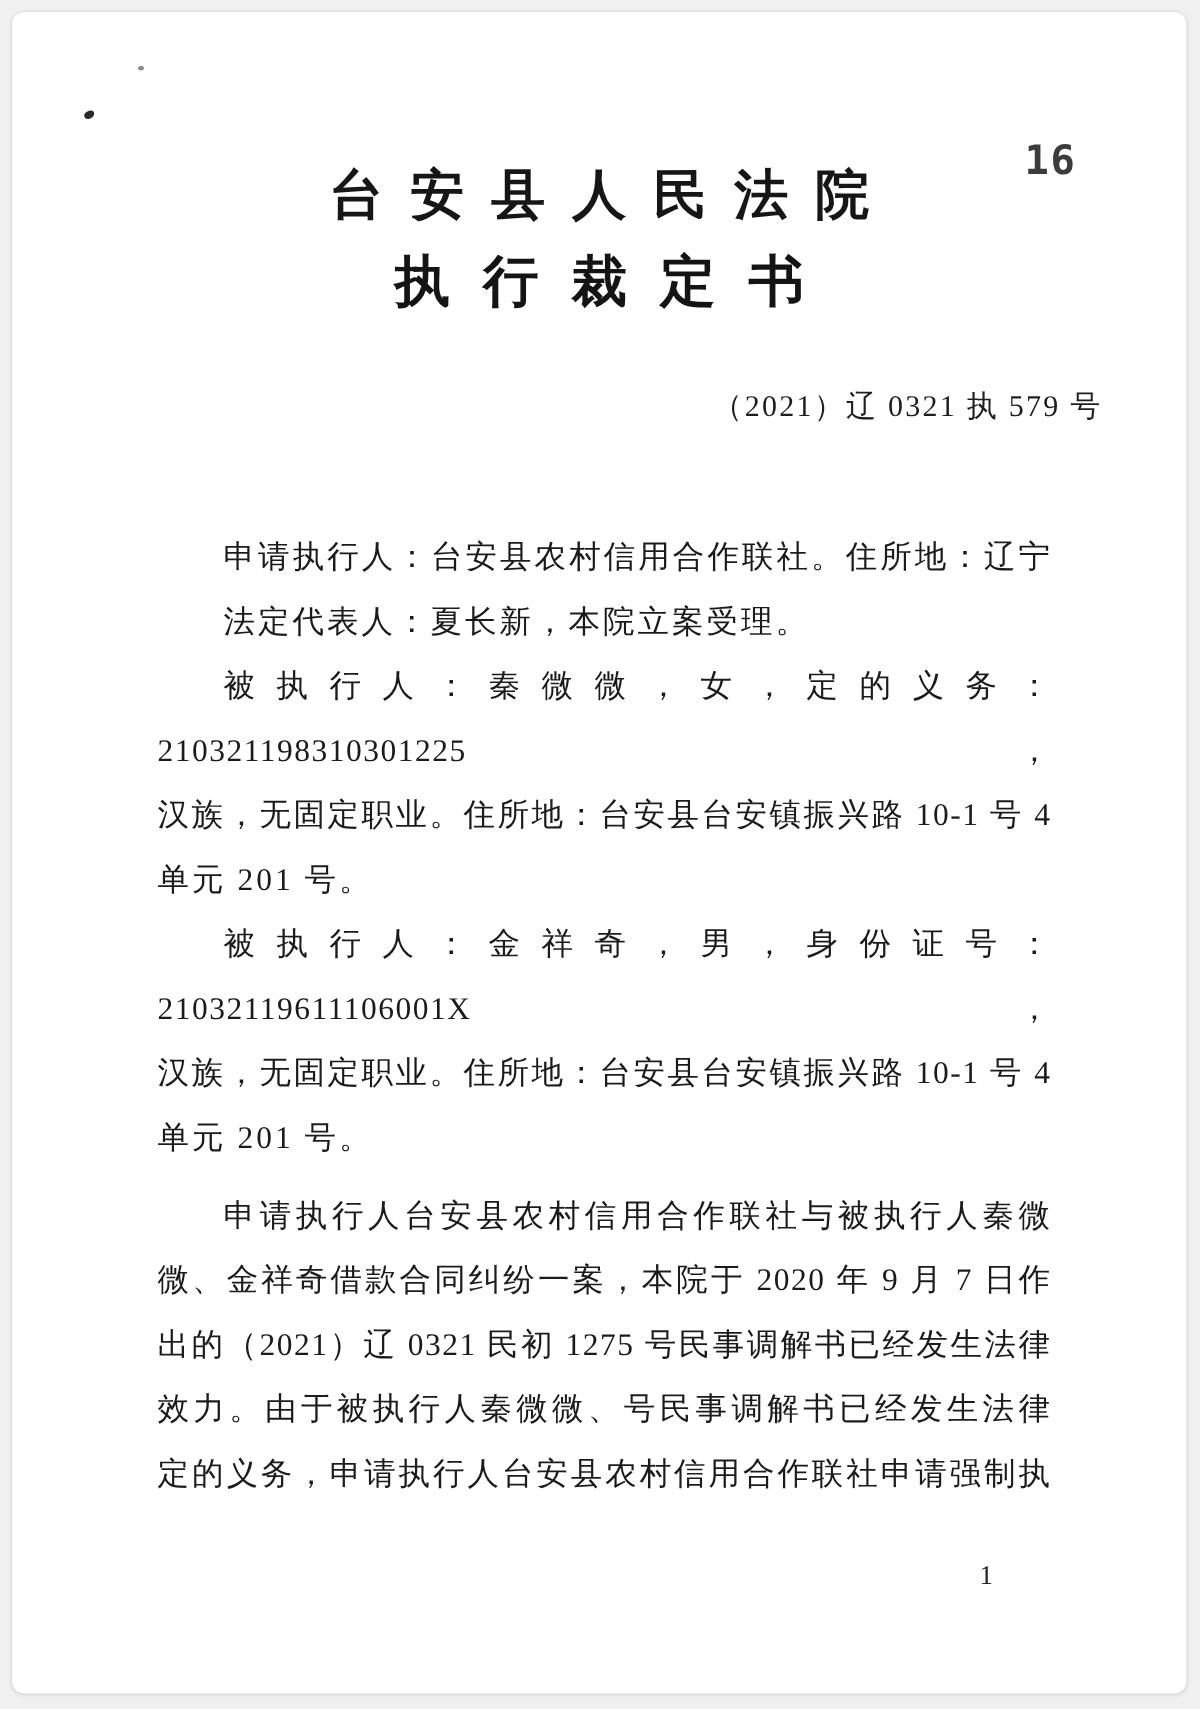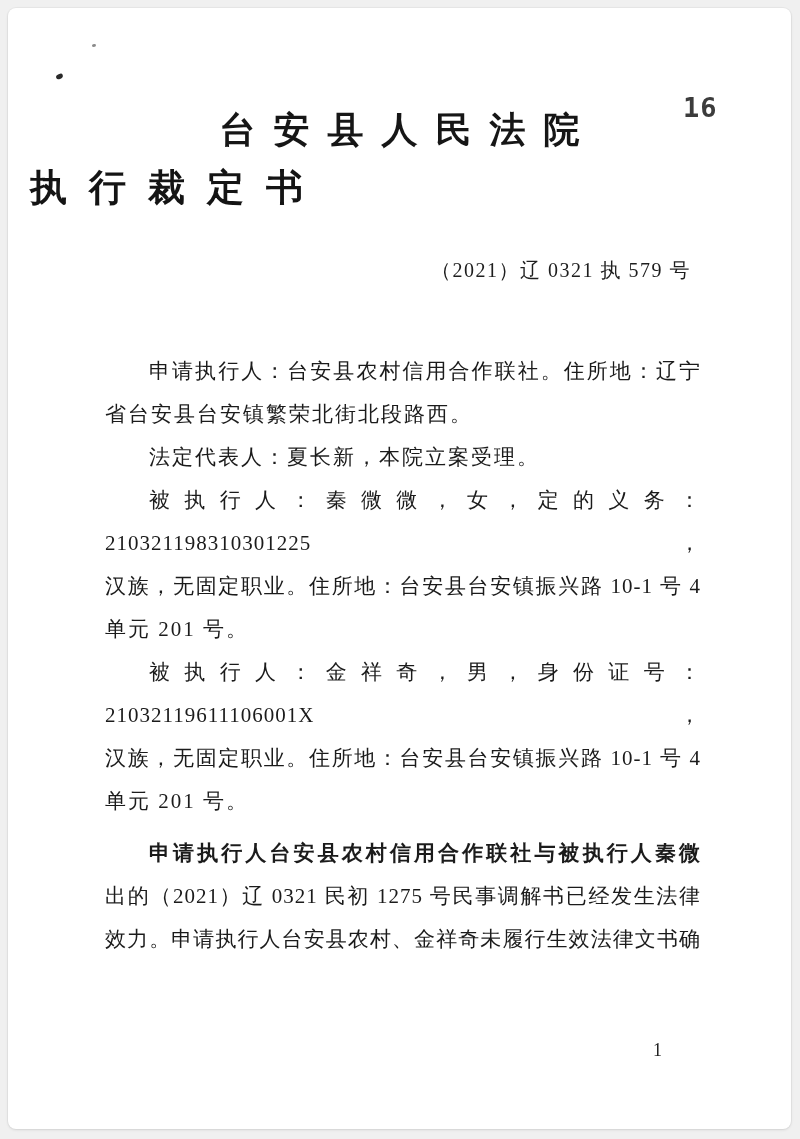--- a/index.html
+++ b/index.html
@@ -45,31 +45,32 @@
     padding-top: 98px;
     text-align: center;
     font-size: 36px;
     font-weight: 700;
     letter-spacing: 18px;
     padding-left: 18px; 
     color: #161616;
   }
   .doc-type {
     margin: 8px 0 0 0;
+    text-align: center;
     font-size: 37px;
     font-weight: 600;
     letter-spacing: 22px;
     padding-left: 22px;
     color: #141414;
     font-family: Liberation Serif, serif;
   }
   .case-number {
     margin-top: 44px;
     text-align: right;
-    padding-right: 100px;
+    padding-right: 56px;
     font-size: 20px;
     letter-spacing: 1.5px;
     color: #1e1e1e;
   }
   .doc-body {
     margin-top: 66px;
     padding-left: 97px;
     padding-right: 90px;
     font-size: 21px;
     line-height: 43px;
@@ -78,21 +79,21 @@
   }
   .doc-line { white-space: nowrap; }
   .doc-line.fill {
     white-space: normal;
     text-align: justify;
     text-align-last: justify;
     text-justify: inter-character;
     letter-spacing: 1px;
   }
   .doc-line.indent { text-indent: 44px; }
-  .para-gap { margin-top: 9px; font-weight: bold; }
+  .para-gap { margin-top: 9px; }
   .page-number {
     position: absolute;
     left: 645px;
     top: 1032px;
     font-size: 18px;
     color: #222;
   }
 </style>
 </head>
 <body>
@@ -106,33 +107,34 @@
     <div class="sheet-number">16</div>
 
     <h1 class="court-name">台安县人民法院</h1>
     <h2 class="doc-type">执行裁定书</h2>
 
     <div class="case-number">（2021）辽 0321 执 579 号</div>
 
     <div class="doc-body">
 
       <div class="doc-line fill indent">申请执行人：台安县农村信用合作联社。住所地：辽宁</div>
-      <div class="doc-line">省台安县台安镇繁荣北街北段路西。</div>
 
       <div class="doc-line indent">法定代表人：夏长新，本院立案受理。</div>
 
       <div class="doc-line fill indent">被执行人：秦微微，女，定的义务：210321198310301225，</div>
       <div class="doc-line fill">汉族，无固定职业。住所地：台安县台安镇振兴路 10-1 号 4</div>
       <div class="doc-line">单元 201 号。</div>
 
       <div class="doc-line fill indent">被执行人：金祥奇，男，身份证号：21032119611106001X，</div>
       <div class="doc-line fill">汉族，无固定职业。住所地：台安县台安镇振兴路 10-1 号 4</div>
       <div class="doc-line">单元 201 号。</div>
 
       <div class="doc-line fill indent para-gap">申请执行人台安县农村信用合作联社与被执行人秦微</div>
+      <div class="doc-line fill">微、金祥奇借款合同纠纷一案，本院于 2020 年 9 月 7 日作</div>
       <div class="doc-line fill">出的（2021）辽 0321 民初 1275 号民事调解书已经发生法律</div>
-      <div class="doc-line fill">效力。申请执行人台安县农村、金祥奇未履行生效法律文书确</div>
+      <div class="doc-line fill">效力。由于被执行人秦微微、号民事调解书已经发生法律</div>
+      <div class="doc-line fill">定的义务，申请执行人台安县农村信用合作联社申请强制执</div>
     </div>
 
     <div class="page-number">1</div>
 
   </div>
 </div>
 
 </body></html>

